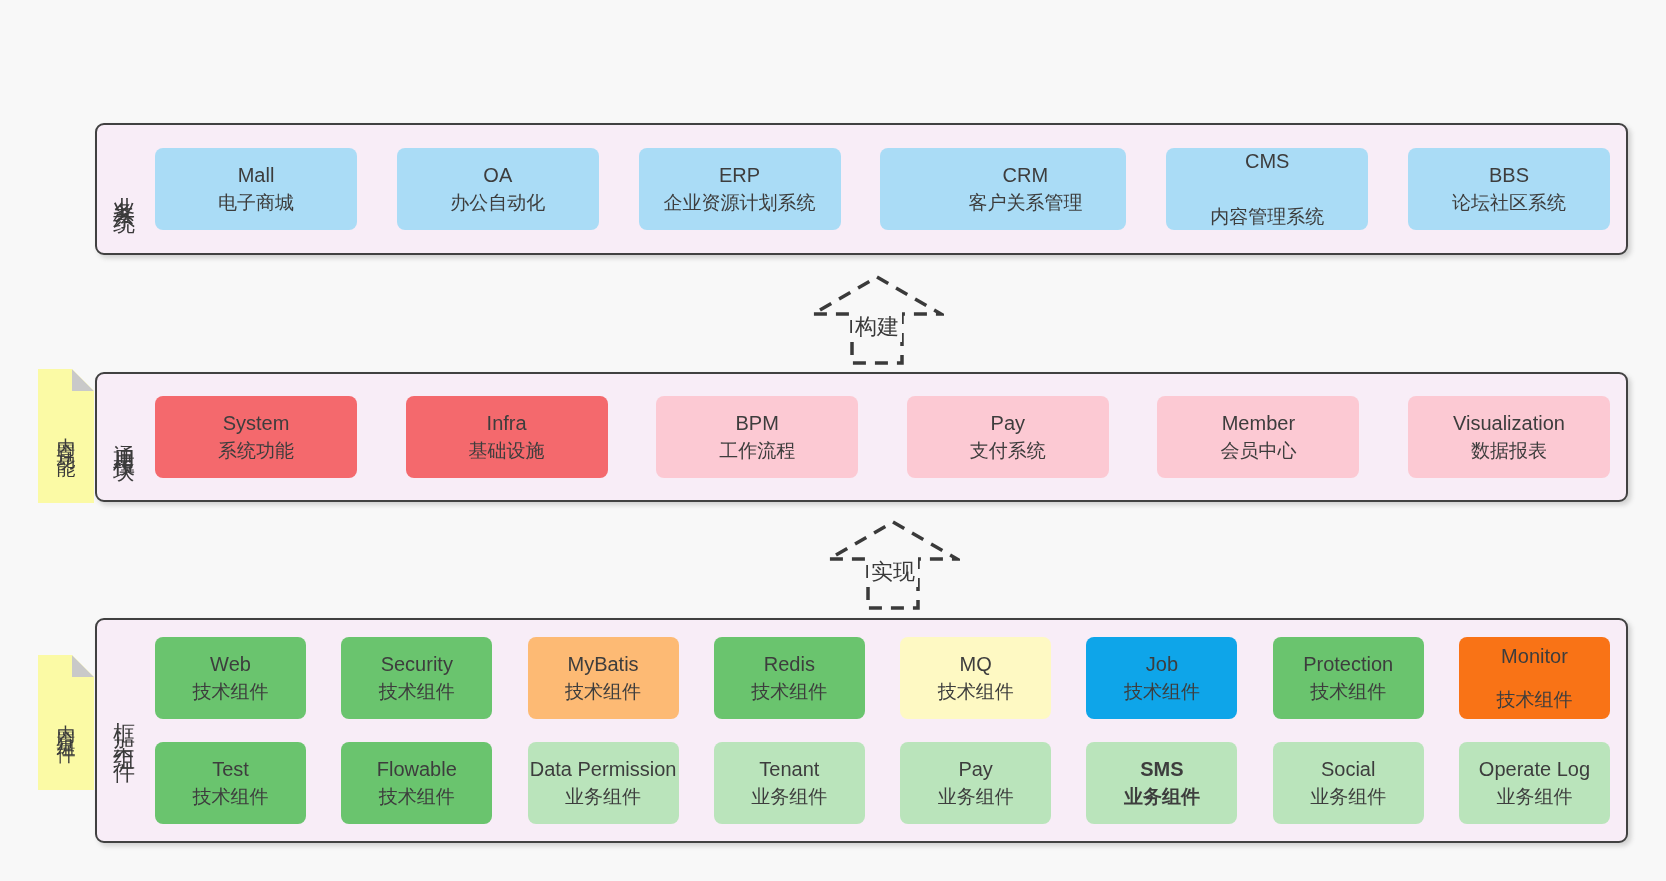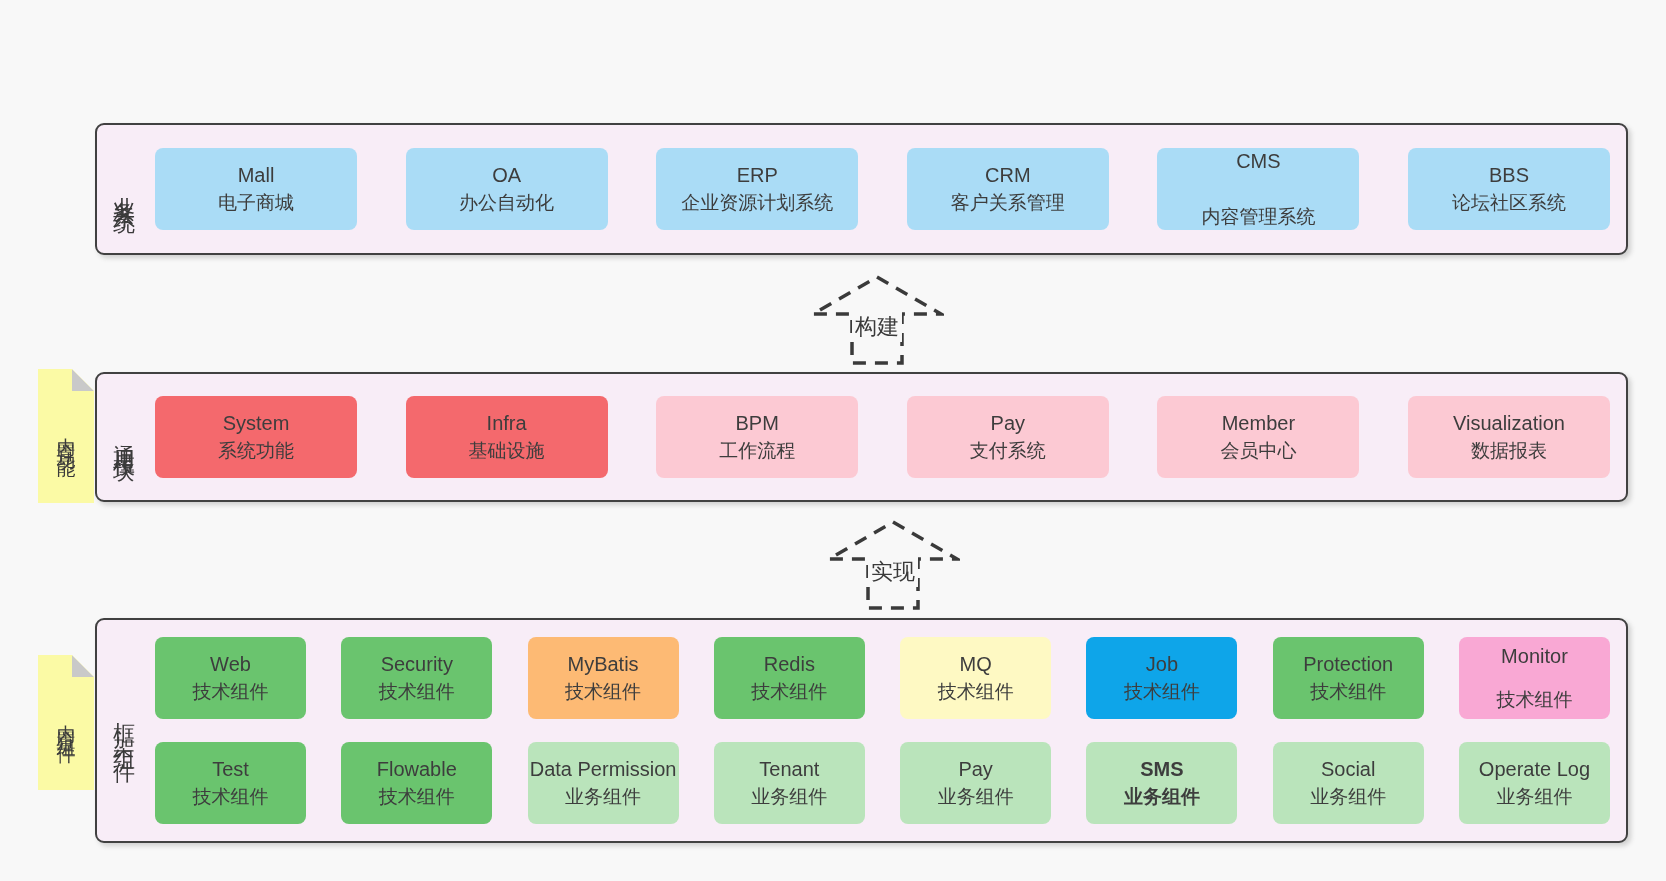--- a/index.html
+++ b/index.html
@@ -88,21 +88,21 @@
             <div class="zh">电子商城</div>
           </div>
           <div class="box" style="background: rgb(170, 220, 246);">
             <div class="en">OA</div>
             <div class="zh">办公自动化</div>
           </div>
           <div class="box" style="background: rgb(170, 220, 246);">
             <div class="en">ERP</div>
             <div class="zh">企业资源计划系统</div>
           </div>
-          <div class="box" style="background: rgb(170, 220, 246);">
+          <div class="box" style="background: rgb(170, 220, 246); padding-left: 44px;">
             <div class="en">CRM</div>
             <div class="zh">客户关系管理</div>
           </div>
           <div class="box" style="background: rgb(170, 220, 246); gap: 28px;">
             <div class="en">CMS</div>
             <div class="zh">内容管理系统</div>
           </div>
           <div class="box" style="background: rgb(170, 220, 246);">
             <div class="en">BBS</div>
             <div class="zh">论坛社区系统</div>
@@ -182,21 +182,21 @@
             <div class="zh">技术组件</div>
           </div>
           <div class="box" style="background: #0ea5e9;">
             <div class="en">Job</div>
             <div class="zh">技术组件</div>
           </div>
           <div class="box" style="background: rgb(106, 196, 110);">
             <div class="en">Protection</div>
             <div class="zh">技术组件</div>
           </div>
-          <div class="box" style="background: #f9a8d4; gap: 16px;">
+          <div class="box" style="background: #f97316; gap: 16px;">
             <div class="en">Monitor</div>
             <div class="zh">技术组件</div>
           </div>
         </div>
         <div class="box-row cols-8">
           <div class="box" style="background: rgb(106, 196, 110);">
             <div class="en">Test</div>
             <div class="zh">技术组件</div>
           </div>
           <div class="box" style="background: rgb(106, 196, 110);">

